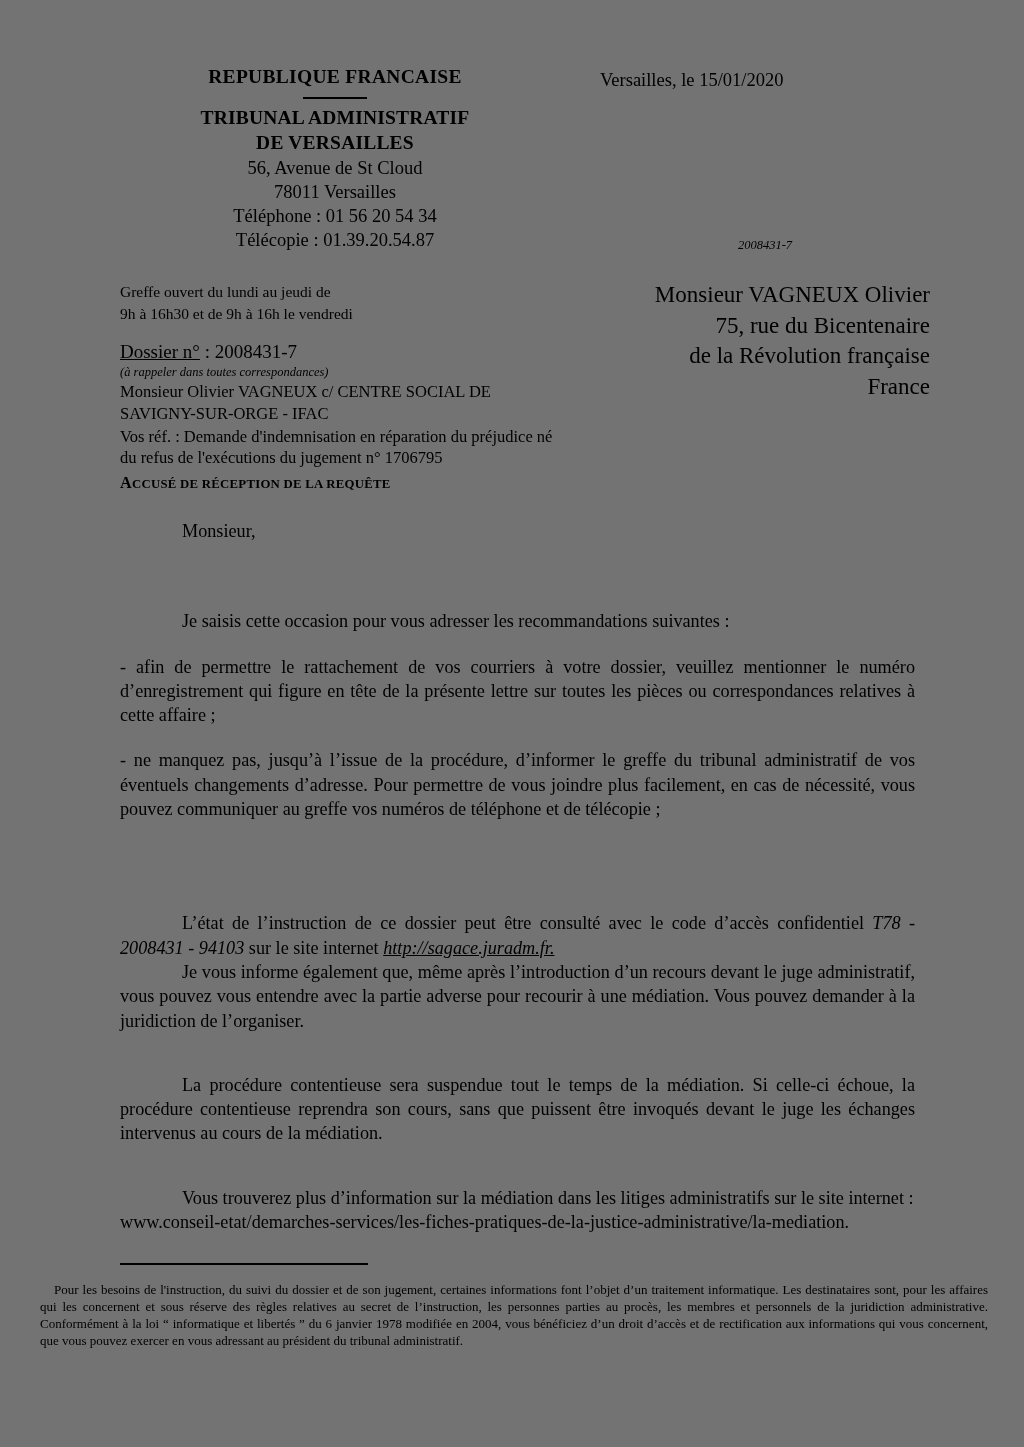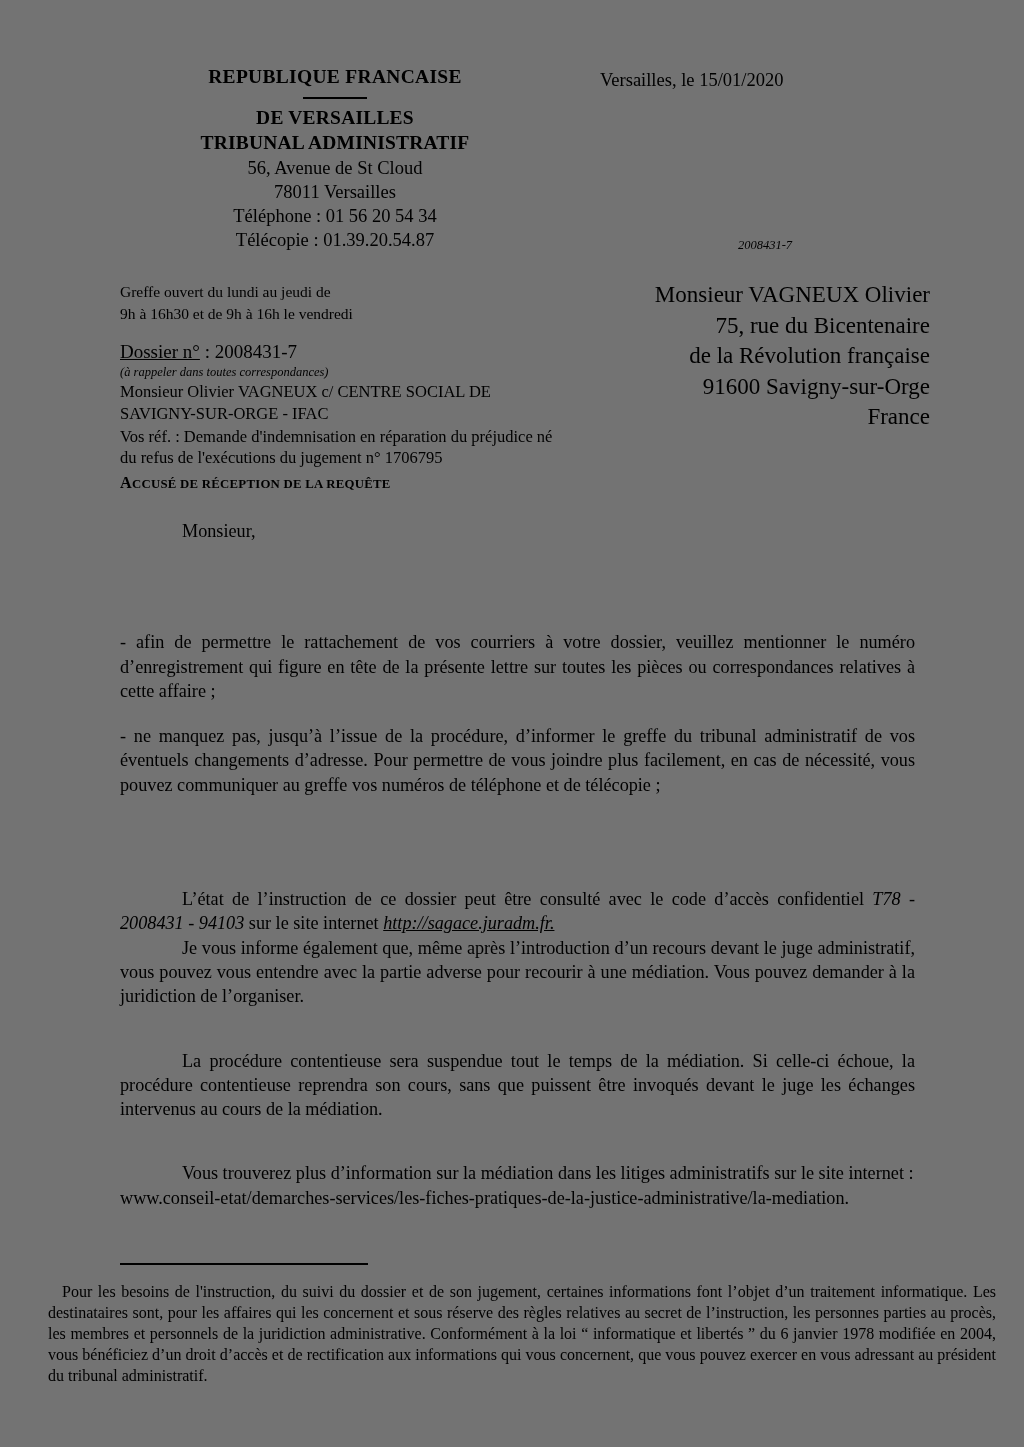--- a/index.html
+++ b/index.html
@@ -149,79 +149,79 @@
   .fn-rule {
     position: absolute;
     left: 120px;
     top: 1263px;
     width: 248px;
     height: 2px;
     background: #000;
   }
   .footnote {
     position: absolute;
-    left: 48px;
+    left: 40px;
     top: 1281px;
     width: 948px;
-    font-size: 16px;
+    font-size: 13px;
     line-height: 1.32;
     text-align: justify;
   }
   .footnote p { margin: 0; text-indent: 14px; }
 </style>
 </head>
 <body>
 
 <div class="page">
 
   <div class="letterhead">
     <div class="rf-title">REPUBLIQUE FRANCAISE</div>
     <div class="rule-short"></div>
+    <div class="ta-title">TRIBUNAL ADMINISTRATIF</div>
     <div class="ta-title">DE VERSAILLES</div>
-    <div class="ta-title">TRIBUNAL ADMINISTRATIF</div>
     <div class="addr-line">56, Avenue de St Cloud</div>
     <div class="addr-line">78011 Versailles</div>
     <div class="addr-line">Téléphone : 01 56 20 54 34</div>
     <div class="addr-line">Télécopie : 01.39.20.54.87</div>
   </div>
 
   <div class="greffe">
     <div>Greffe ouvert du lundi au jeudi de</div>
     <div>9h à 16h30 et de 9h à 16h    le vendredi</div>
   </div>
 
   <div class="date-line">Versailles, le 15/01/2020</div>
 
   <div class="ref-small">2008431-7</div>
 
   <div class="recipient">
     <div>Monsieur VAGNEUX Olivier</div>
     <div>75, rue du Bicentenaire</div>
     <div>de la Révolution française</div>
-    <div>91600 Savigny-sur-Orge</div>
     <div>France</div>
   </div>
 
   <div class="dossier">
     <div class="dossier-line1">
       <span class="u">Dossier n°</span><span> : </span><span>2008431-7</span>
     </div>
     <div class="dossier-note">(à rappeler dans toutes correspondances)</div>
     <div class="dossier-body">Monsieur Olivier VAGNEUX c/ CENTRE SOCIAL DE SAVIGNY-SUR-ORGE - IFAC</div>
     <div class="dossier-body">Vos réf. : Demande d'indemnisation en réparation du préjudice né du refus de l'exécutions du jugement n° 1706795</div>
     <div class="accuse"><span class="cap">A</span><span>CCUSÉ DE RÉCEPTION DE LA REQUÊTE</span></div>
   </div>
 
   <div class="body-text">
 
     <p class="p-indent no-just">Monsieur,</p>
     <div class="gap-md"></div>
 
     <div class="gap-lg"></div>
 
+    <p class="p-indent no-just">Je saisis cette occasion pour vous adresser les recommandations suivantes :</p>
     <div class="gap-sm"></div>
 
     <p>- afin de permettre le rattachement de vos courriers à votre dossier, veuillez mentionner le numéro d’enregistrement qui figure en tête de la présente lettre sur toutes les pièces ou correspondances relatives à cette affaire ;</p>
     <div class="gap-sm"></div>
 
     <p>- ne manquez pas, jusqu’à l’issue de la procédure, d’informer le greffe du tribunal administratif de vos éventuels changements d’adresse. Pour permettre de vous joindre plus facilement, en cas de nécessité, vous pouvez communiquer au greffe vos numéros de téléphone et de télécopie ;</p>
     <div class="gap-xl"></div>
     <div class="gap-lg"></div>
 
     <p class="p-indent"><span>L’état de l’instruction de ce dossier peut être consulté avec le code d’accès confidentiel </span><span class="ital">T78 - 2008431 - 94103</span><span> sur le site internet </span><span class="link">http://sagace.juradm.fr.</span></p>

